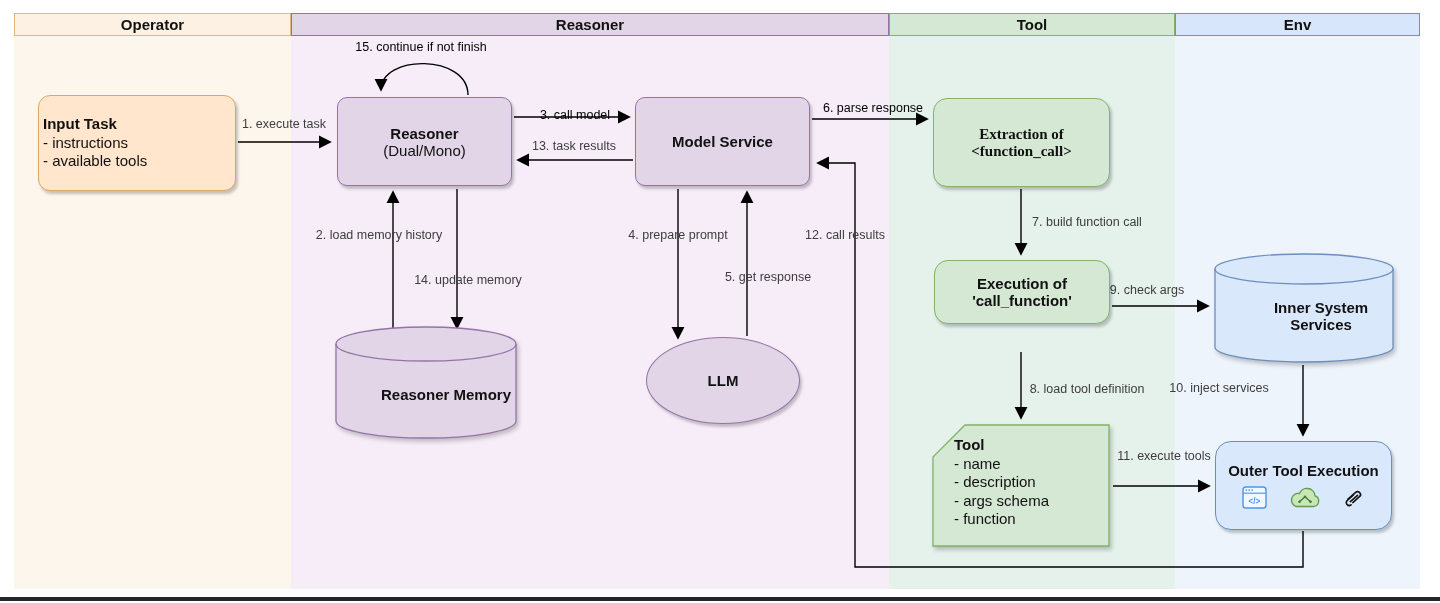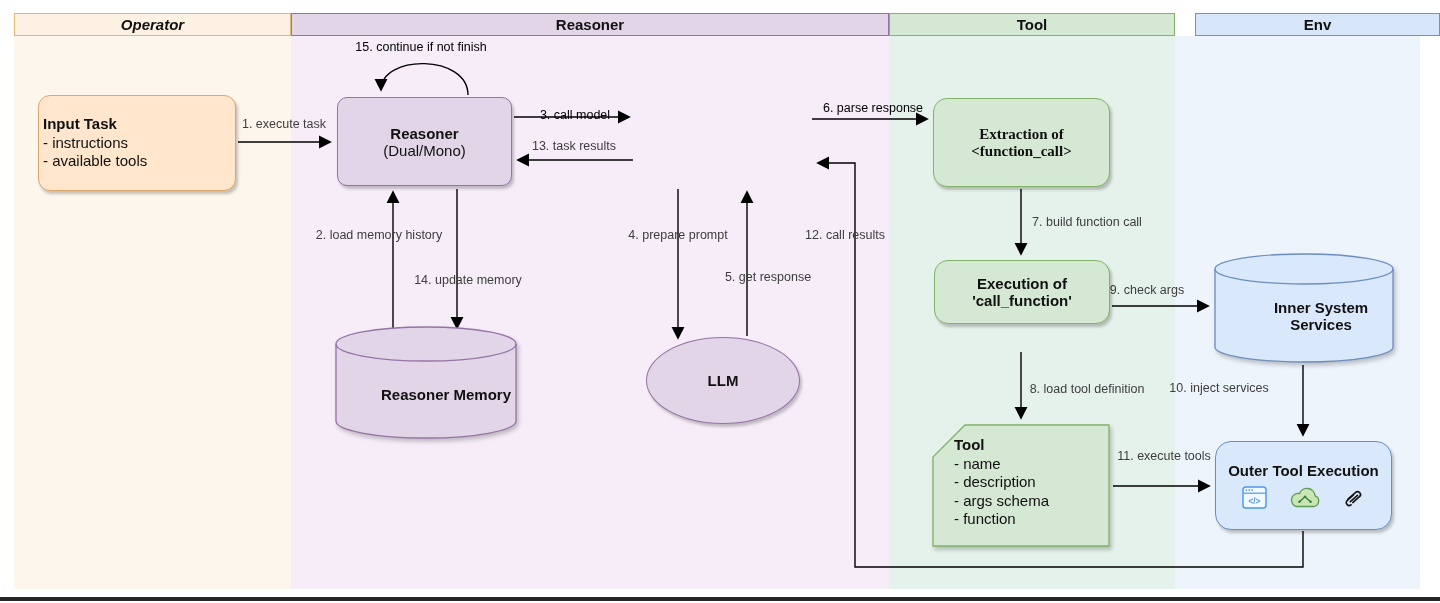--- a/index.html
+++ b/index.html
@@ -28,30 +28,30 @@
 </head>
 <body>
 
 <div id="canvas">
 
   <div class="lane" style="left:14px;width:277px;background:#fdf6ec;"></div>
   <div class="lane" style="left:291px;width:598px;background:#f6edf8;"></div>
   <div class="lane" style="left:889px;width:286px;background:#e5f1eb;"></div>
   <div class="lane" style="left:1175px;width:245px;background:#eef4fc;"></div>
 
-  <div class="hdr" style="left:14px;width:277px;background:#fdf1e3;border-color:#e4b57e;font-style:italic;">
+  <div class="hdr" style="left:14px;width:277px;background:#fdf1e3;border-color:#e4b57e;">
       <span>Operator</span>
     </div>
   <div class="hdr" style="left:291px;width:598px;background:#e1d5e7;border-color:#9673a6;">
       <span>Reasoner</span>
     </div>
   <div class="hdr" style="left:889px;width:286px;background:#d5e8d4;border-color:#82b366;">
       <span>Tool</span>
     </div>
-  <div class="hdr" style="left:1175px;width:245px;background:#d7e6fa;border-color:#7191c4;margin-left:20px;">
+  <div class="hdr" style="left:1175px;width:245px;background:#d7e6fa;border-color:#7191c4;">
       <span>Env</span>
     </div>
 
   <svg id="arrows" width="1440" height="603">
     <defs>
       <marker id="arr" viewBox="0 0 10 10" refX="8.6" refY="5" markerWidth="9.5" markerHeight="9.5" orient="auto-start-reverse">
         <path d="M0,0 L10,5 L0,10 z" style="fill:#000;stroke:none"></path>
       </marker>
     </defs>
     <path d="M238,142 L330,142" marker-end="url(#arr)"></path>
@@ -91,20 +91,23 @@
     <div class="t">Input Task</div>
     <div>- instructions</div>
     <div>- available tools</div>
   </div>
 
   <div class="node" style="left:337px;top:97px;width:175px;height:89px;background:#e1d5e7;border:1.3px solid #9673a6;border-radius:10px;">
     <div class="t">Reasoner</div>
     <div>(Dual/Mono)</div>
   </div>
 
+  <div class="node" style="left:635px;top:97px;width:175px;height:89px;background:#e1d5e7;border:1.3px solid #9673a6;border-radius:10px;">
+    <div class="t">Model Service</div>
+  </div>
 
   <div class="node" style="left:933px;top:98px;width:177px;height:89px;background:#d5e8d4;border:1.3px solid #82b366;border-radius:14px;font-family:Liberation Serif, serif;">
     <div class="t">Extraction of</div>
     <div class="t">&lt;function_call&gt;</div>
   </div>
 
   <div class="node" style="left:934px;top:260px;width:176px;height:64px;background:#d5e8d4;border:1.3px solid #82b366;border-radius:14px;">
     <div class="t">Execution of</div>
     <div class="t">'call_function'</div>
   </div>

